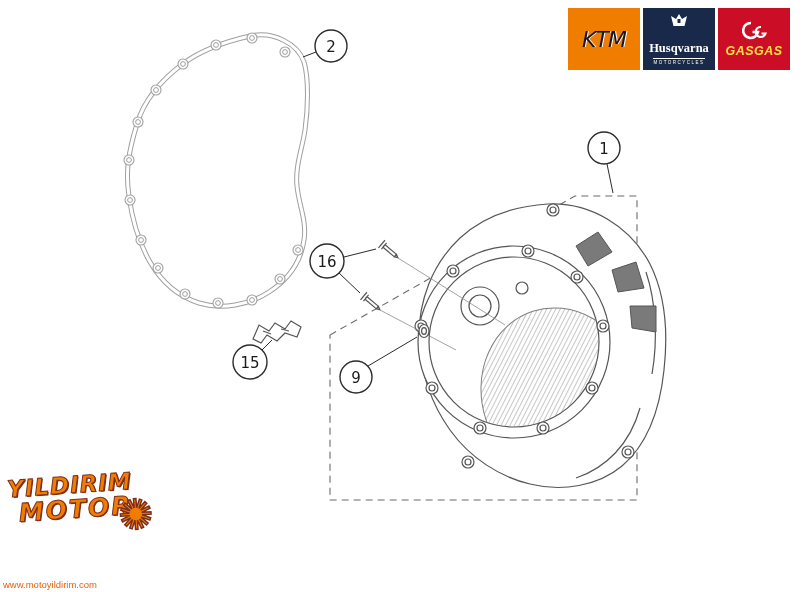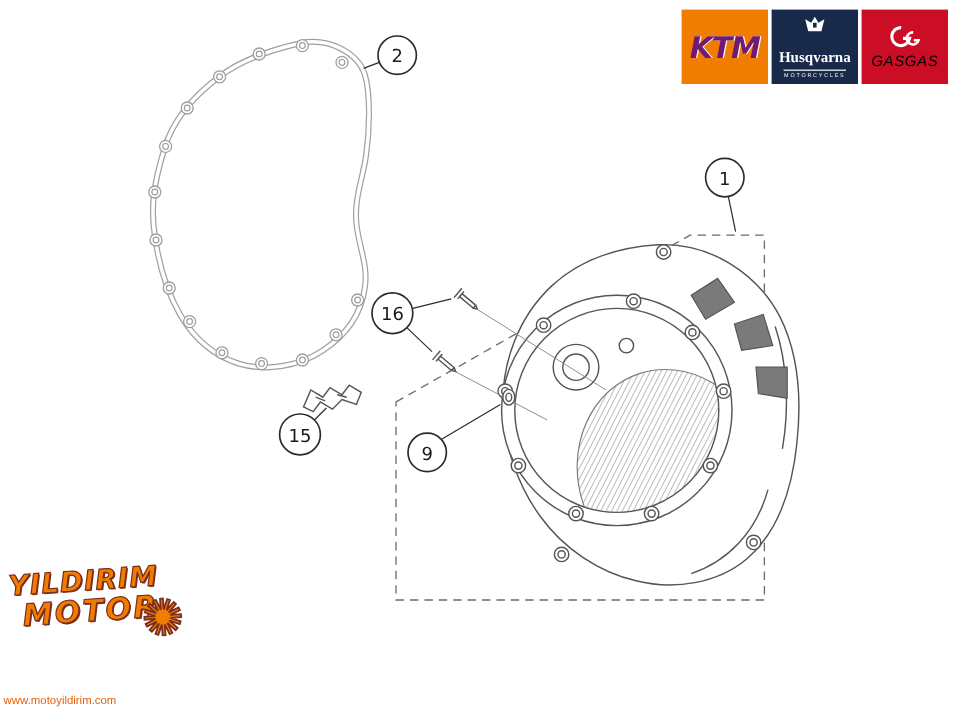--- a/index.html
+++ b/index.html
@@ -5,27 +5,27 @@
   html,body{margin:0;padding:0;background:#fff;}
   .page{
     position:relative;width:802px;height:592px;background:#ffffff;overflow:hidden;
     font-family:"Liberation Sans",sans-serif;
   }
 
   
   .brands{position:absolute;top:8px;right:12px;display:flex;gap:3px;}
   .brand{width:72px;height:62px;display:flex;flex-direction:column;align-items:center;justify-content:center;box-sizing:border-box;}
   .brand-ktm{background:#F07D00;}
-  .ktm-word{color:#701a75;font-weight:bold;font-style:italic;font-size:25px;letter-spacing:-1px;
+  .ktm-word{color:#0f172a;font-weight:normal;font-style:italic;font-size:22px;letter-spacing:-1px;
     text-shadow:1px 0 #fff; font-family:"DejaVu Sans",sans-serif;}
   .brand-husq{background:#19294A;}
   .husq-word{color:#fff;font-weight:bold;font-size:12.5px;margin-top:12px;font-family:"Liberation Serif",serif;}
   .husq-sub{color:#fff;font-size:4.5px;letter-spacing:1.5px;margin-top:2px;border-top:1px solid #fff;padding-top:1px;}
   .brand-gasgas{background:#CB0D25;}
-  .gg-word{color:#000000;font-weight:normal;font-style:italic;font-size:12.5px;margin-top:2px;letter-spacing:0.5px;}
+  .gg-word{color:#fde047;font-weight:bold;font-style:italic;font-size:12.5px;margin-top:2px;letter-spacing:0.5px;}
 
   
   .diagram{position:absolute;left:0;top:0;}
   .gasket-outer{stroke:#9f9f9f;stroke-width:5;fill:none;}
   .gasket-inner{stroke:#ffffff;stroke-width:3;fill:none;}
   .hole-outer{fill:#ffffff;stroke:#9f9f9f;stroke-width:1.1;}
   .hole-inner{fill:none;stroke:#9f9f9f;stroke-width:1;}
   .dashed-box{fill:none;stroke:#6b6b6b;stroke-width:1.1;stroke-dasharray:7 5;}
   .part-line{stroke:#555;stroke-width:1.2;fill:none;}
   .part-fill{fill:#ffffff;stroke:#555;stroke-width:1.2;}

